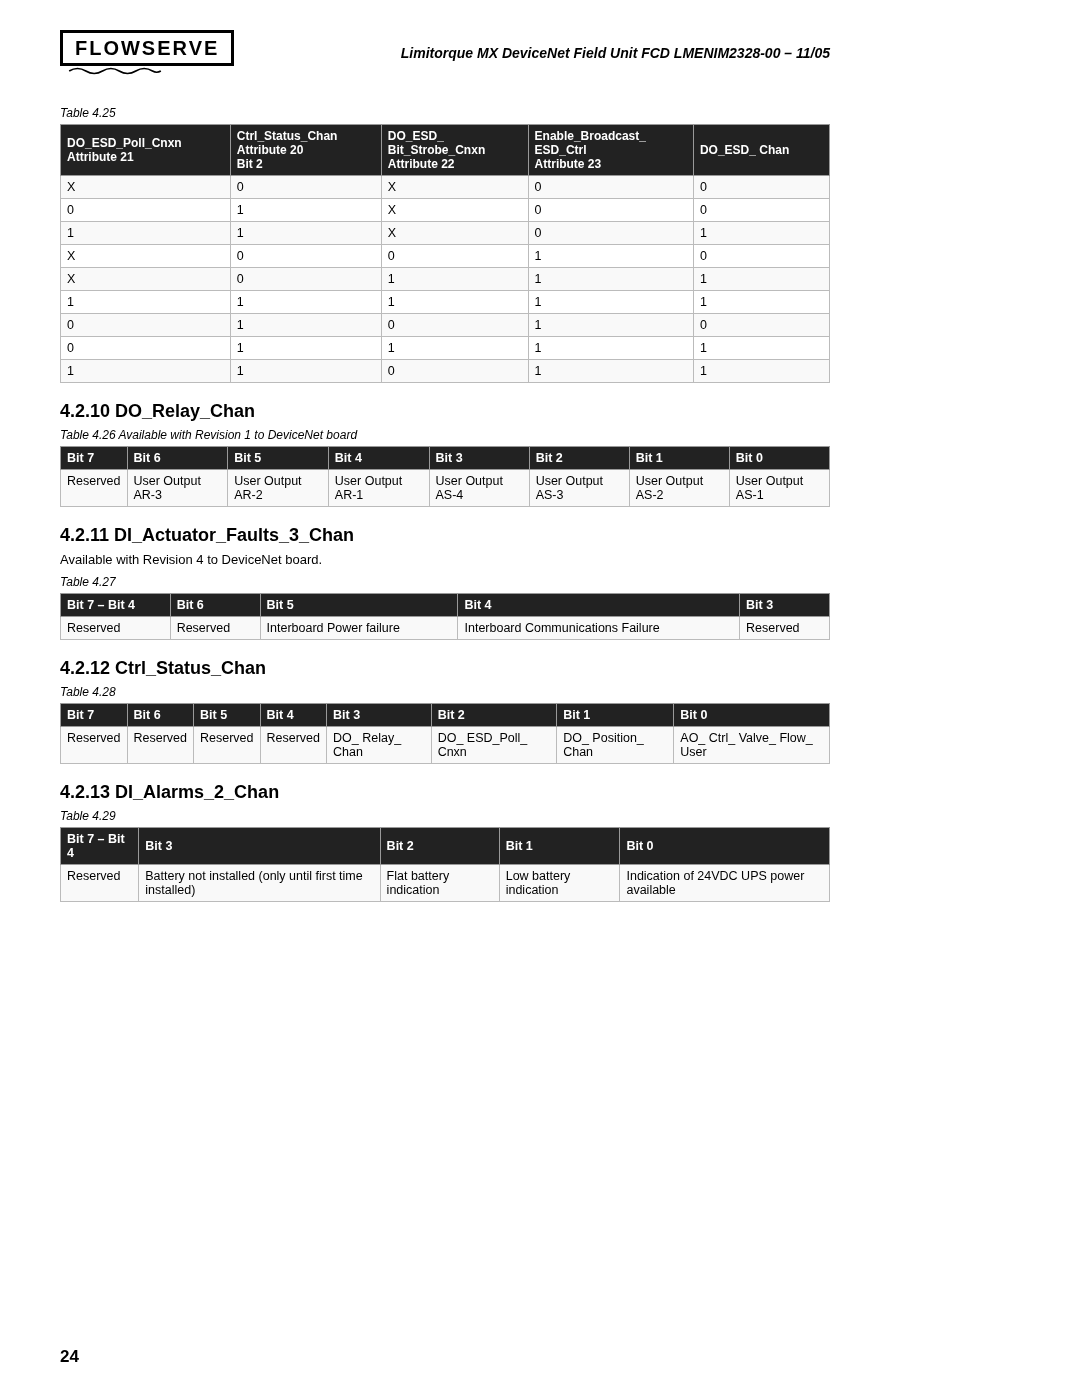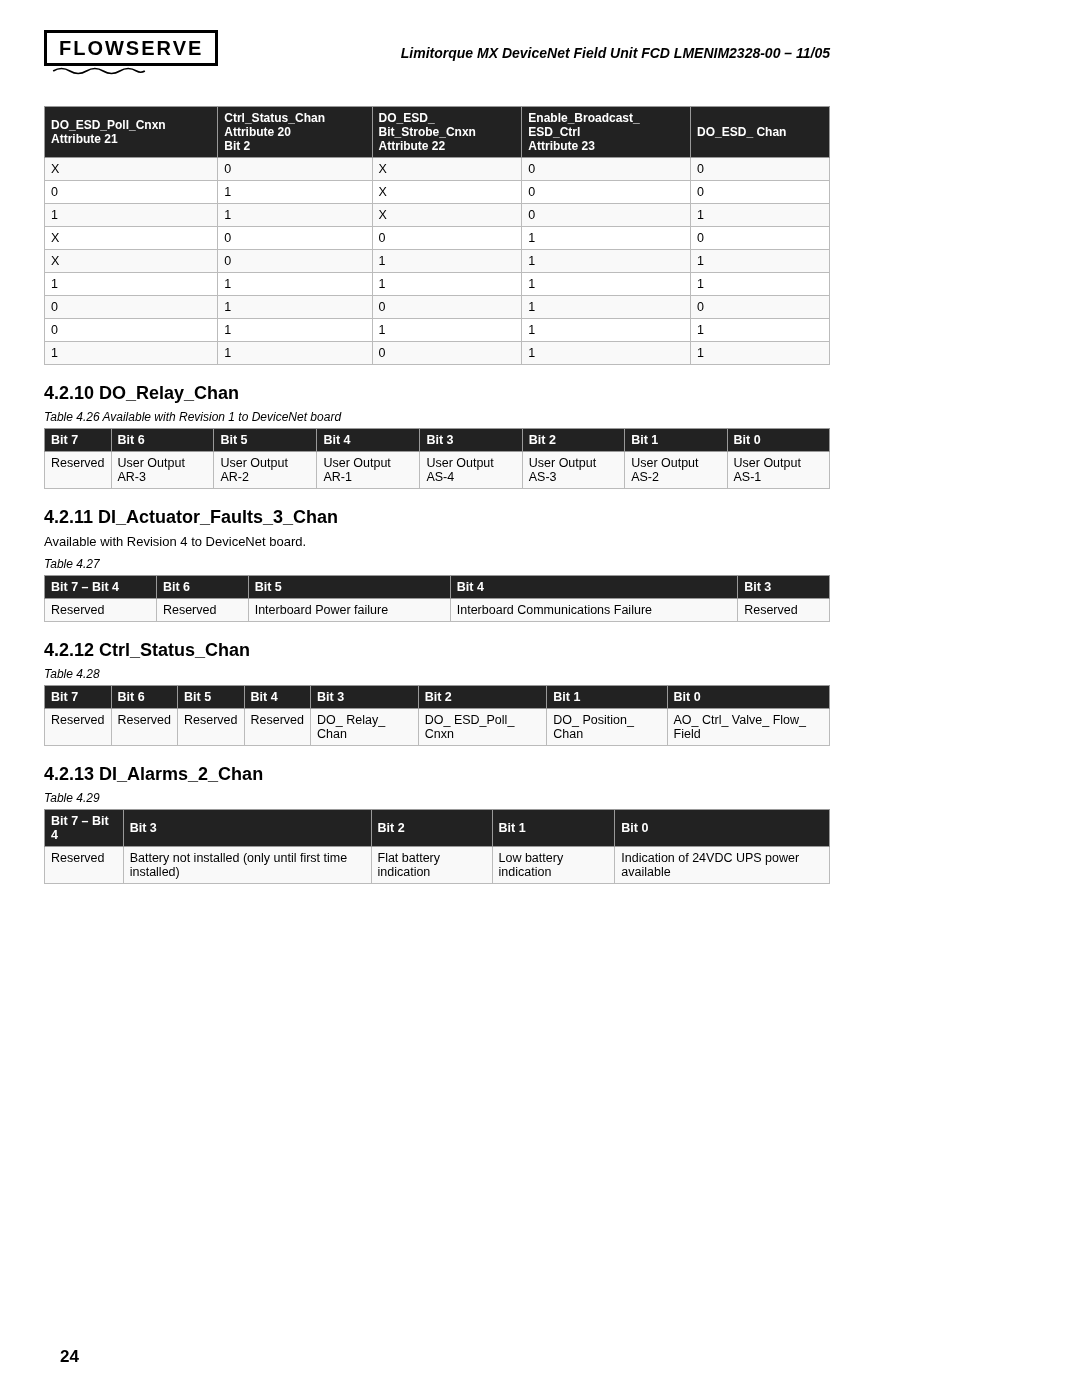--- a/index.html
+++ b/index.html
@@ -8,21 +8,21 @@
       font-size: 13px;
       background: #fff;
       color: #000;
       width: 1080px;
       min-height: 1397px;
       padding: 0;
     }
     .page {
       width: 890px;
       min-height: 1397px;
-      padding: 30px 60px 40px 44px;
+      padding: 30px 60px 40px 60px;
       position: relative;
     }
     .header {
       display: flex;
       align-items: center;
       justify-content: space-between;
       border-bottom: none;
       margin-bottom: 30px;
     }
     .header-title {
@@ -117,20 +117,21 @@
       <div class="logo-top">FLOWSERVE</div>
 
       <svg class="wave-line" viewBox="0 0 110 12" xmlns="http://www.w3.org/2000/svg">
         <path d="M0,6 Q10,0 20,6 Q30,12 40,6 Q50,0 60,6 Q70,12 80,6 Q90,0 100,6 Q105,9 110,6" fill="none" stroke="#000" stroke-width="2"></path>
       </svg>
     </div>
     <div class="header-title">Limitorque MX DeviceNet Field Unit   FCD LMENIM2328-00 – 11/05</div>
   </div>
 
   <div class="section-block">
+    <div class="table-label">Table 4.25</div>
     <table class="table-425">
       <thead>
         <tr>
           <th><strong>DO_ESD_Poll_Cnxn</strong><br><strong>Attribute 21</strong></th>
           <th><strong>Ctrl_Status_Chan</strong><br><strong>Attribute 20</strong><br><strong>Bit 2</strong></th>
           <th><strong>DO_ESD_</strong><br><strong>Bit_Strobe_Cnxn</strong><br><strong>Attribute 22</strong></th>
           <th><strong>Enable_Broadcast_</strong><br><strong>ESD_Ctrl</strong><br><strong>Attribute 23</strong></th>
           <th><strong>DO_ESD_ Chan</strong></th>
         </tr>
       </thead>
@@ -277,21 +278,21 @@
       </thead>
       <tbody id="table428-body">
           <tr>
             <td>Reserved</td>
             <td>Reserved</td>
             <td>Reserved</td>
             <td>Reserved</td>
             <td>DO_ Relay_ Chan</td>
             <td>DO_ ESD_Poll_ Cnxn</td>
             <td>DO_ Position_ Chan</td>
-            <td>AO_ Ctrl_ Valve_ Flow_ Field</td>
+            <td>AO_ Ctrl_ Valve_ Flow_ User</td>
           </tr>
         </tbody>
     </table>
   </div>
 
   <div class="section-block">
     <div class="section-title">4.2.13  DI_Alarms_2_Chan</div>
     <div class="table-label">Table 4.29</div>
     <table>
       <thead>

